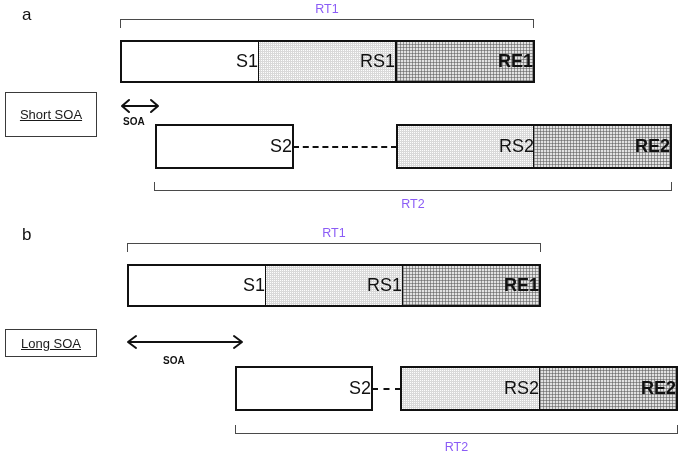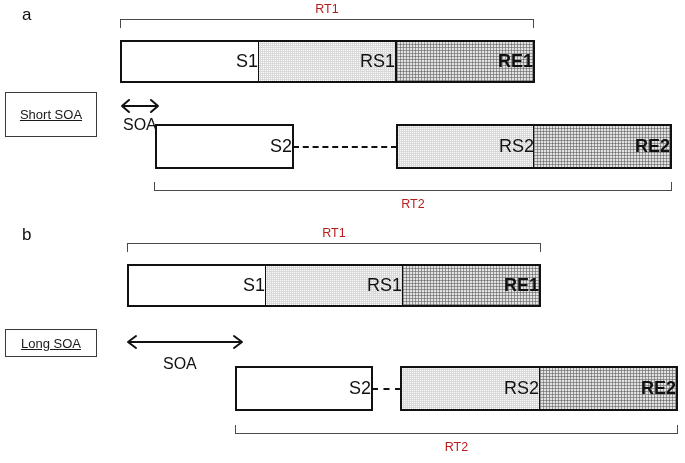--- a/index.html
+++ b/index.html
@@ -82,31 +82,32 @@
     border-right: 1.6px solid #4a4a4a;
   }
   .bracket.up {   
     border-bottom: 1.6px solid #4a4a4a;
     border-left: 1.6px solid #4a4a4a;
     border-right: 1.6px solid #4a4a4a;
   }
   .bracket-label {
     position: absolute;
     font-size: 12.5px;
-    color: #b91c1c;
+    color: #8b5cf6;
     white-space: nowrap;
   }
 
   
   .soa-arrow { position: absolute; }
   .soa-label {
     position: absolute;
-    font-size: 16px;
+    font-size: 10px;
     color: #111111;
     white-space: nowrap;
+    font-weight: bold;
   }
 
   
   .dash-connector {
     position: absolute;
     border-top: 2.2px dashed #111111;
     height: 0;
   }
 </style>
 </head>

